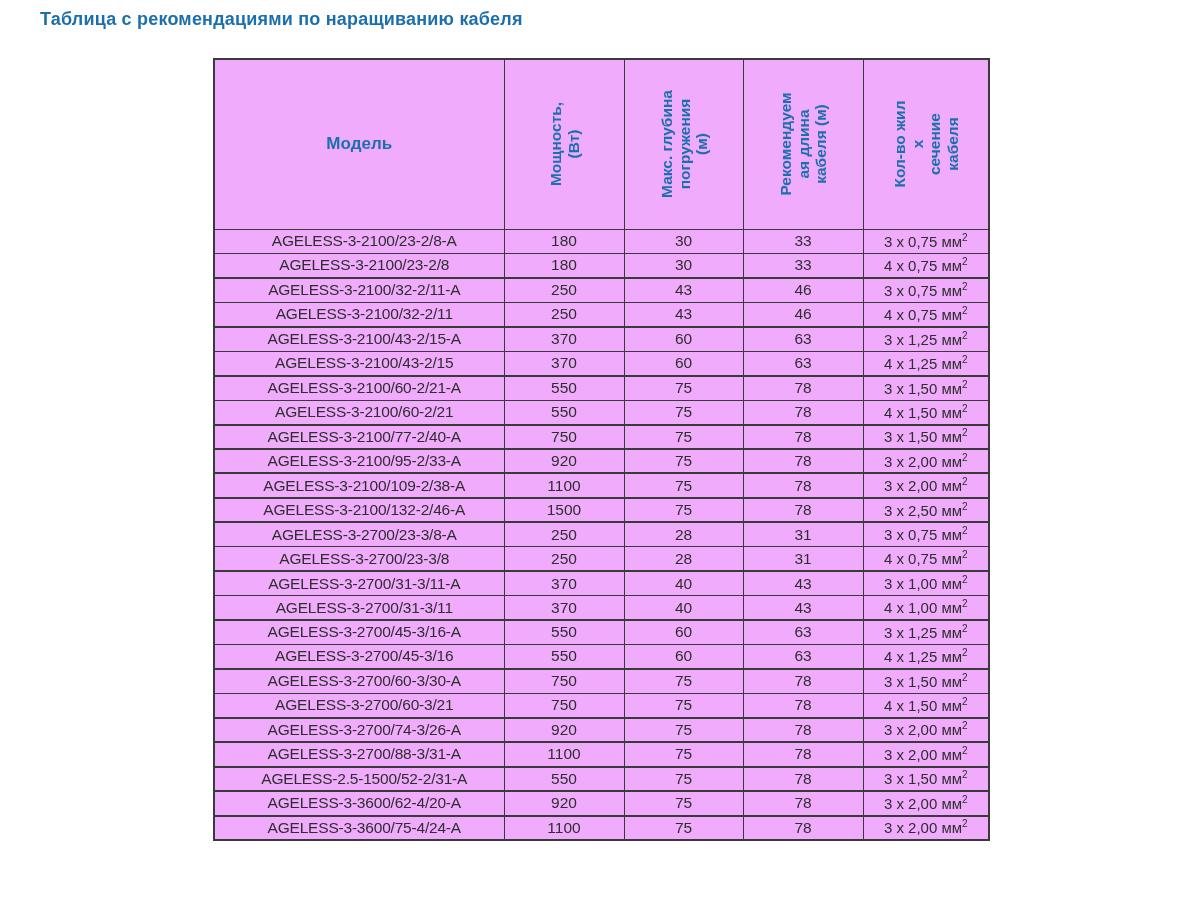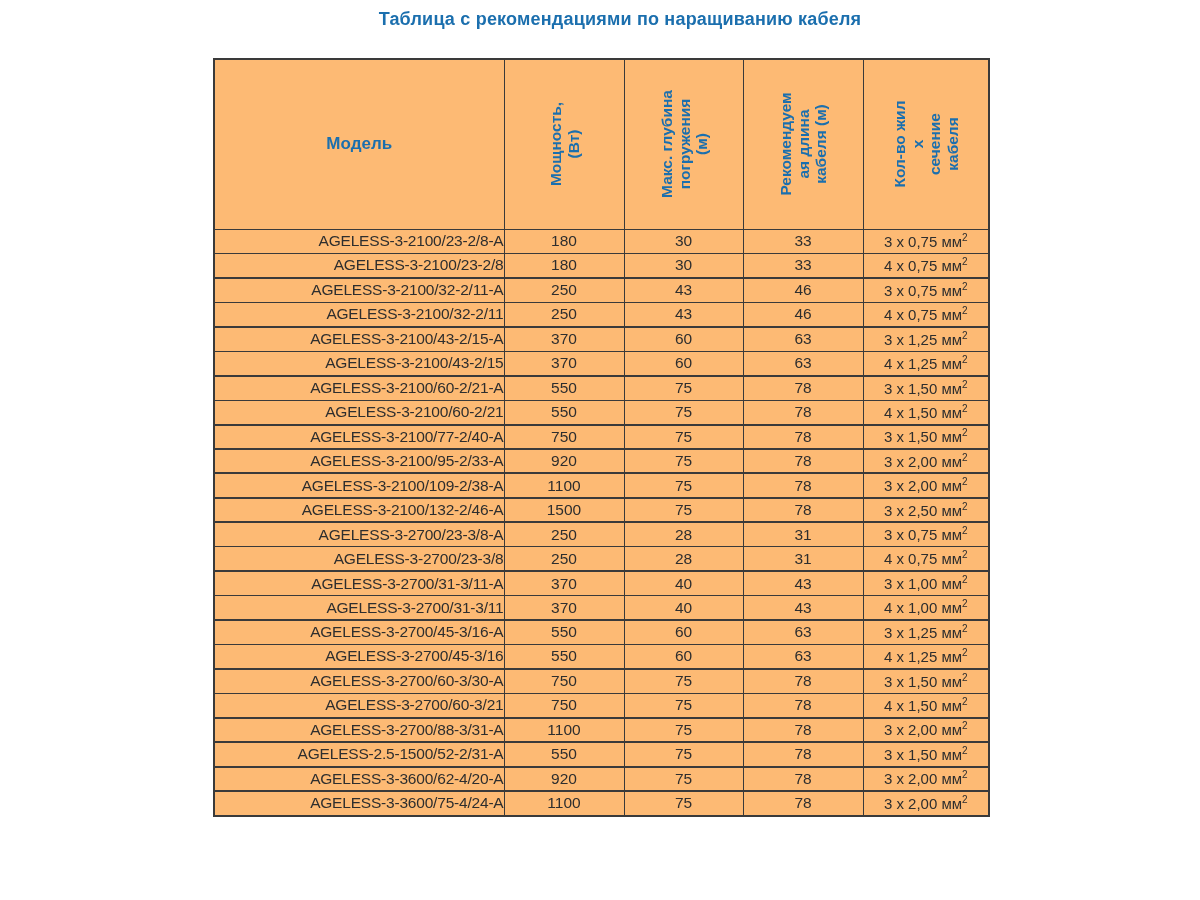--- a/index.html
+++ b/index.html
@@ -15,35 +15,35 @@
     position: relative;
     width: 1200px;
     height: 900px;
     background: #ffffff;
   }
   .title {
     position: absolute;
     top: 9px;
     left: 40px;
     width: 1160px;
-    text-align: center;
+    text-align: left;
     font-size: 18px;
     font-weight: bold;
     color: #1b6fae;
     letter-spacing: 0.2px;
   }
   table.spec {
     position: absolute;
     left: 213px;
     top: 58px;
     width: 775px;
     border-collapse: collapse;
     table-layout: fixed;
     border: 2px solid #3a3a3a;
-    background: #fdba74;
+    background: #f0abfc;
   }
   table.spec th, table.spec td {
     border: 1px solid #3a3a3a;
     padding: 0;
     overflow: hidden;
   }
   thead tr { height: 170px; }
   thead th {
     border-bottom: 2px solid #3a3a3a;
     position: relative;
@@ -67,21 +67,21 @@
     font-size: 15.5px;
   }
   tbody tr { height: 24.44px; }
   tbody td {
     font-size: 15.5px;
     color: #2e2e2e;
     text-align: center;
     vertical-align: middle;
   }
   tbody td.model-cell {
-    text-align: right;
+    text-align: center;
     padding-left: 10px;
     letter-spacing: -0.2px;
   }
   tbody td.cores-cell { font-size: 15px; }
   tbody td.cores-cell sup { font-size: 10px; line-height: 0; }
   tbody tr.group-end td { border-bottom-width: 2px; }
   tbody tr.pair-top td { border-bottom-width: 1px; }
 </style>
 </head>
 <body>
@@ -258,20 +258,27 @@
           <td class="cores-cell">3 x 1,50 мм<sup>2</sup></td>
         </tr>
         <tr class="group-end">
           <td class="model-cell">AGELESS-3-2700/60-3/21</td>
           <td>750</td>
           <td>75</td>
           <td>78</td>
           <td class="cores-cell">4 x 1,50 мм<sup>2</sup></td>
         </tr>
         <tr class="group-end">
+          <td class="model-cell">AGELESS-3-2700/74-3/26-A</td>
+          <td>920</td>
+          <td>75</td>
+          <td>78</td>
+          <td class="cores-cell">3 x 2,00 мм<sup>2</sup></td>
+        </tr>
+        <tr class="group-end">
           <td class="model-cell">AGELESS-3-2700/88-3/31-A</td>
           <td>1100</td>
           <td>75</td>
           <td>78</td>
           <td class="cores-cell">3 x 2,00 мм<sup>2</sup></td>
         </tr>
         <tr class="group-end">
           <td class="model-cell">AGELESS-2.5-1500/52-2/31-A</td>
           <td>550</td>
           <td>75</td>

